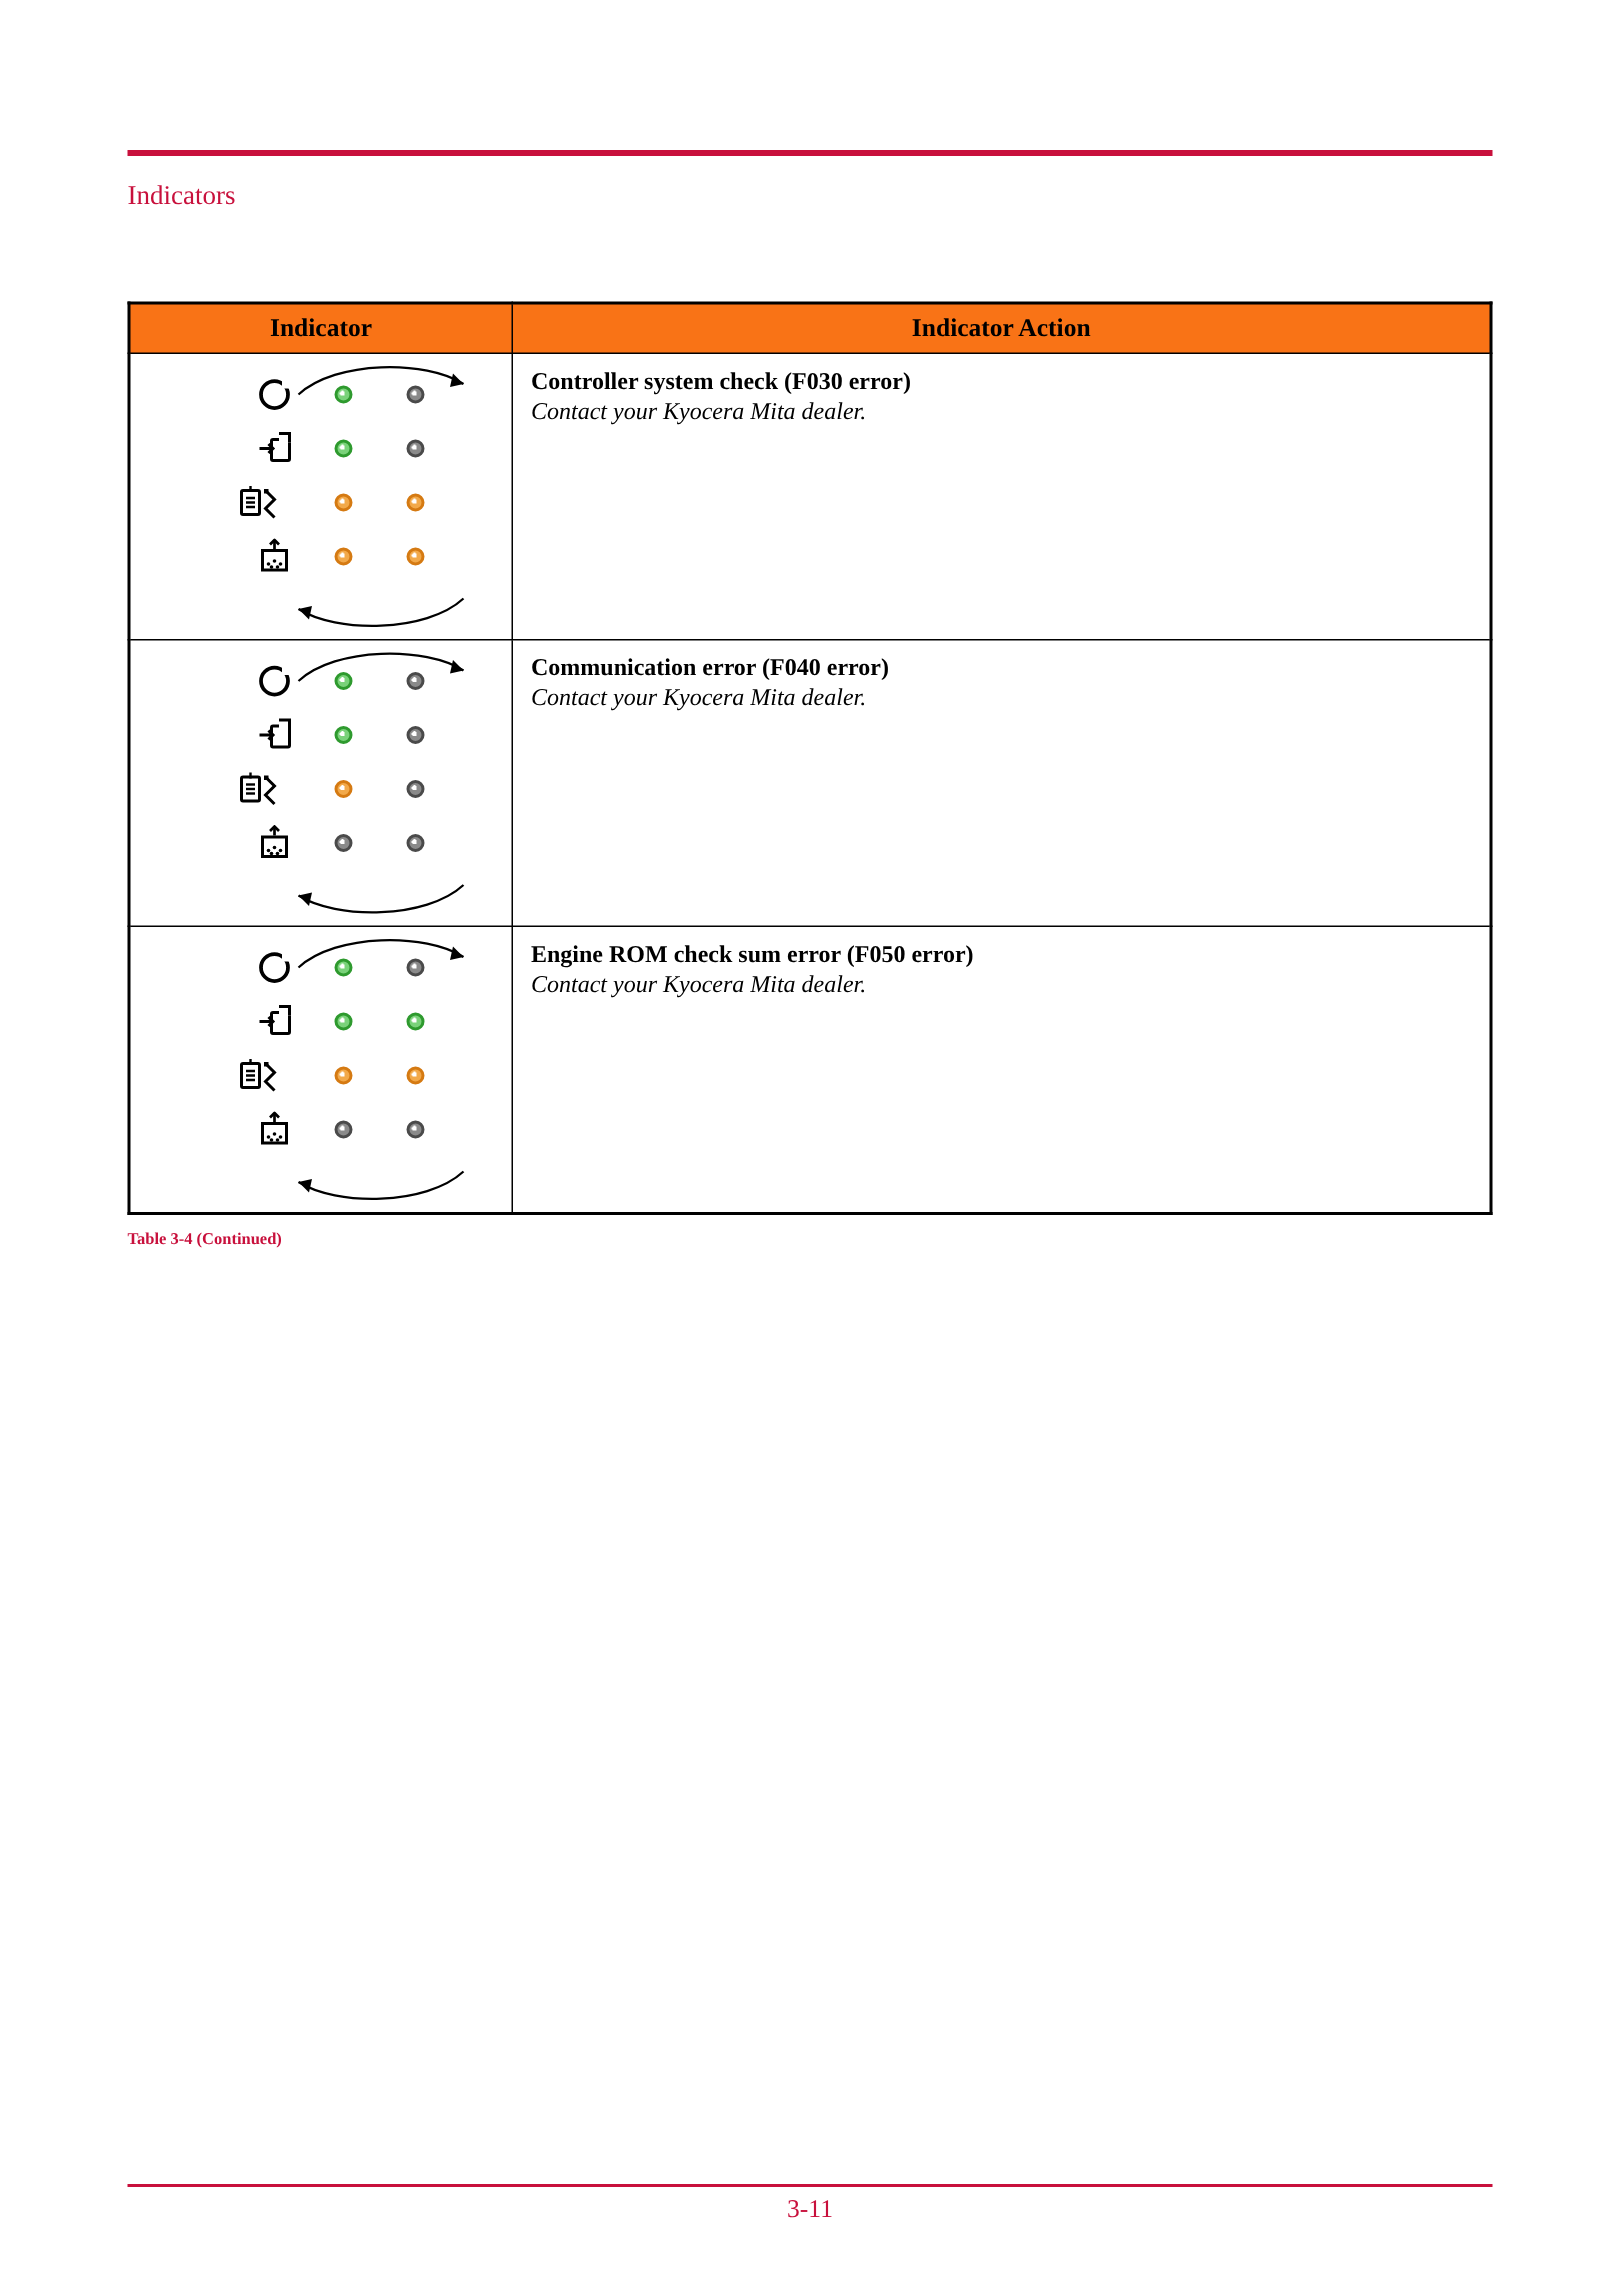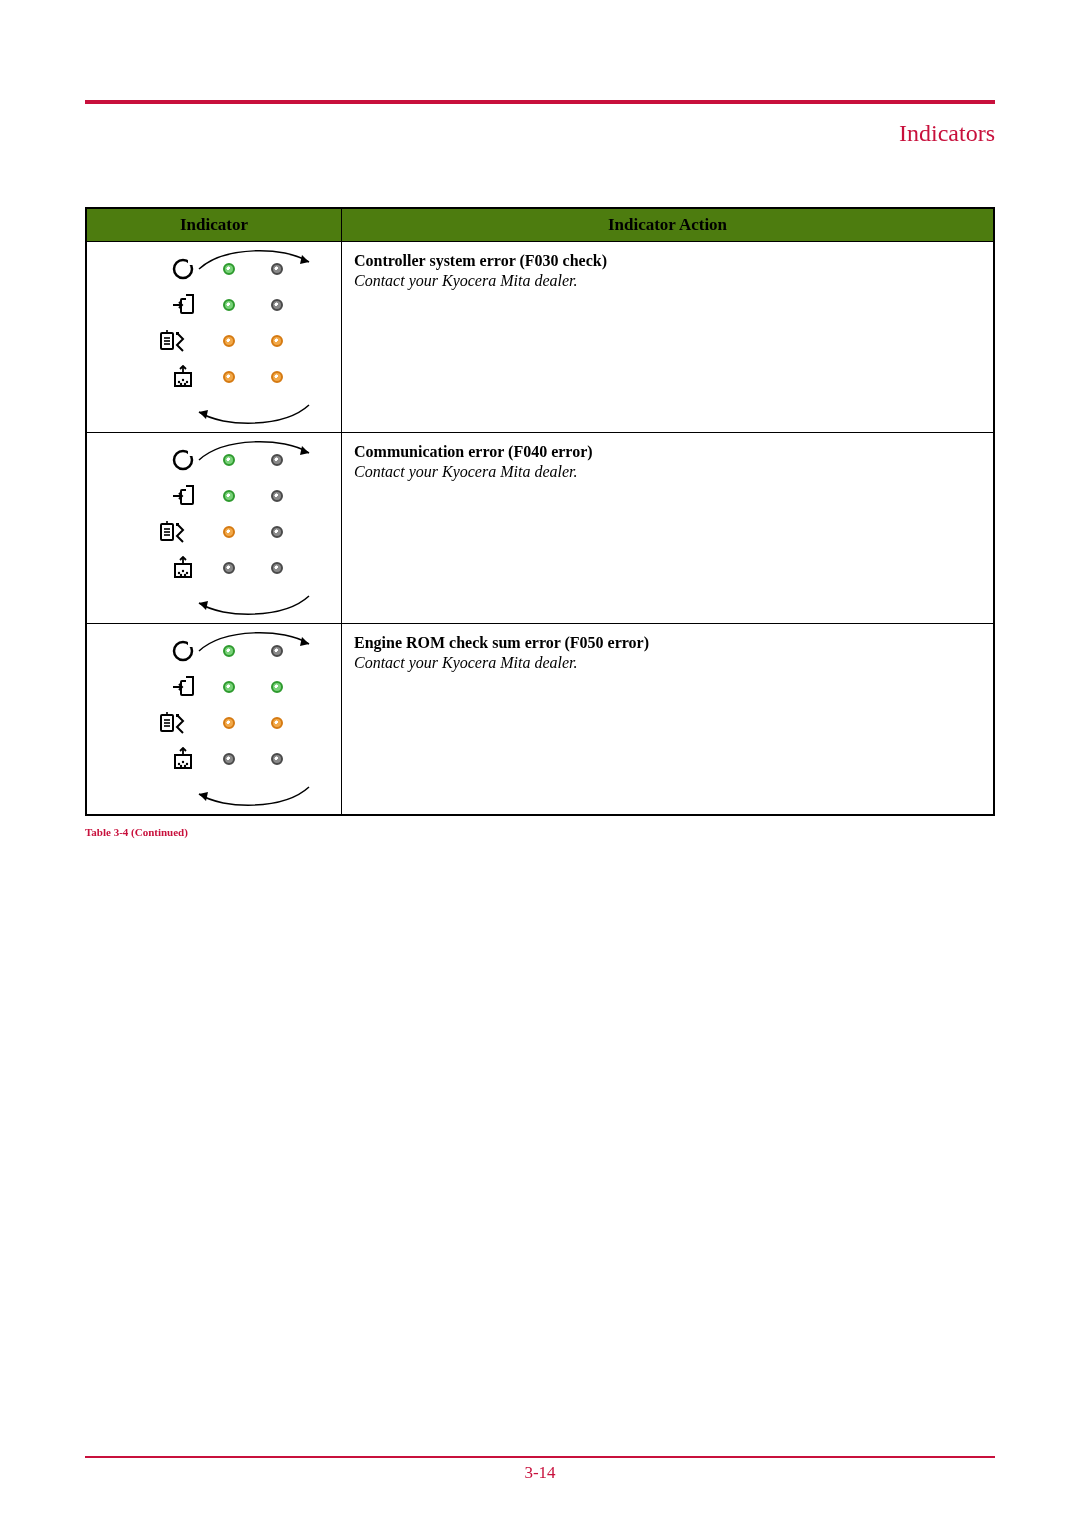--- a/index.html
+++ b/index.html
@@ -17,32 +17,31 @@
     height: 1528px;
     box-sizing: border-box;
     padding: 100px 85px 60px 85px;
   }
   .top-rule {
     border-top: 4px solid #c8103c;
     width: 100%;
     margin-bottom: 16px;
   }
   .section-title {
-    text-align: right;
     color: #c8103c;
-    font-size: 24px;
+    font-size: 18px;
     margin-bottom: 60px;
   }
   table.ind {
     width: 100%;
     border-collapse: collapse;
     border: 2px solid #000;
   }
   table.ind th {
-    background: #4d7c0f;
+    background: #f97316;
     font-weight: bold;
     font-size: 17px;
     padding: 6px 8px;
     border: 1px solid #000;
     text-align: center;
   }
   table.ind td {
     border: 1px solid #000;
     vertical-align: top;
     padding: 10px 12px;
@@ -181,21 +180,21 @@
                 </span>
                 <span class="led orange"></span>
                 <span class="led orange"></span>
               </div>
               <svg class="arrow bottom" viewBox="0 0 120 30">
                 <use href="#arrow-bottom"></use>
               </svg>
             </div>
           </td>
           <td>
-            <div class="ca-title">Controller system error (F030 check)</div>
+            <div class="ca-title">Controller system check (F030 error)</div>
             <div class="ca-desc">Contact your Kyocera Mita dealer.</div>
           </td>
         </tr>
         <tr>
           <td class="indicator-cell">
             <div class="panel-wrap">
               <svg class="arrow top" viewBox="0 0 120 30">
                 <use href="#arrow-top"></use>
               </svg>
               <div class="panel">
@@ -283,21 +282,21 @@
             <div class="ca-title">Engine ROM check sum error (F050 error)</div>
             <div class="ca-desc">Contact your Kyocera Mita dealer.</div>
           </td>
         </tr>
       </tbody>
   </table>
 
   <div class="table-caption">Table 3-4 (Continued)</div>
 
   <div class="bottom-rule"></div>
-  <div class="page-num">3-14</div>
+  <div class="page-num">3-11</div>
 </div>
 
 <svg width="0" height="0" style="position:absolute">
   <defs>
     <g id="ic-ready">
       <circle cx="12" cy="12" r="9" fill="none" stroke="#000" stroke-width="2.5"></circle>
       <rect x="17" y="2" width="6" height="6" fill="#fff"></rect>
     </g>
     <g id="ic-data">
       <rect x="10" y="6" width="12" height="14" rx="1" fill="none" stroke="#000" stroke-width="2"></rect>

